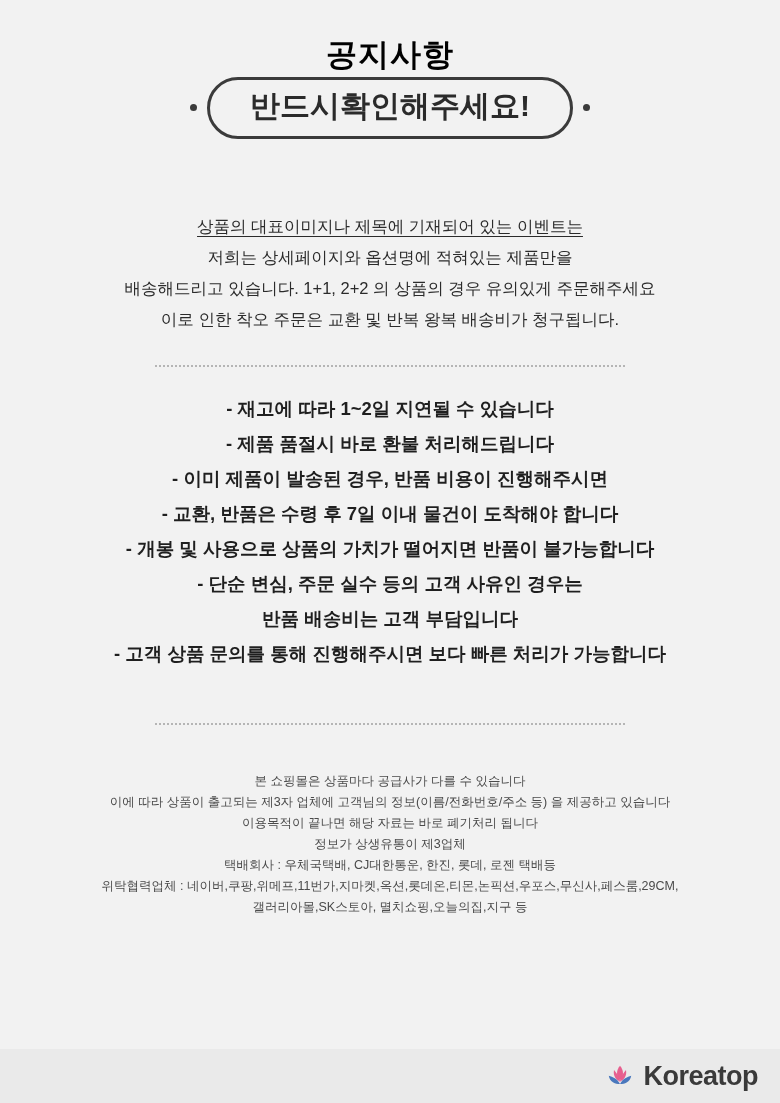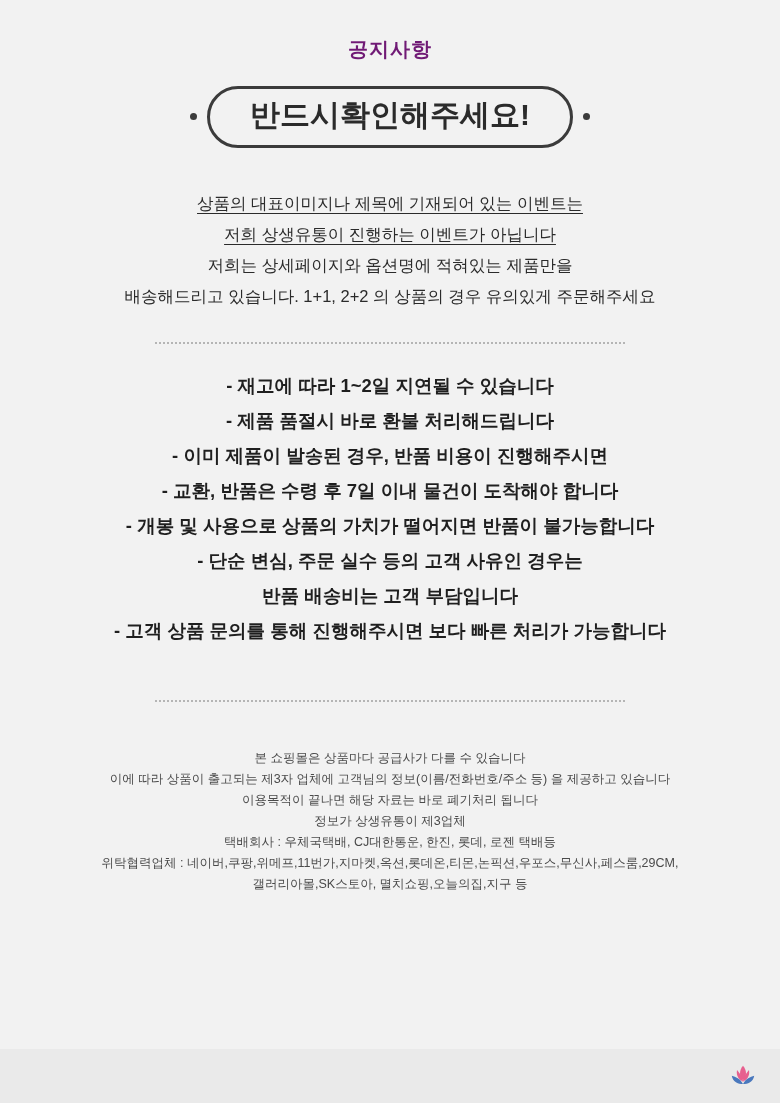--- a/index.html
+++ b/index.html
@@ -23,26 +23,26 @@
     box-sizing: border-box;
     background: #f2f2f2;
   }
 
   
   .header {
     padding-top: 38px;
     text-align: center;
   }
   .notice-title {
-    font-size: 20px;
-    font-weight: bold;
-    color: #701a75;
+    font-size: 31px;
+    font-weight: bold;
+    color: #000000;
     letter-spacing: 1px;
     line-height: 1.1;
-    margin-bottom: 26px;
+    margin-bottom: 5px;
   }
   .badge-wrap {
     display: flex;
     align-items: center;
     justify-content: center;
     gap: 10px;
   }
   .badge {
     display: inline-block;
     border: 3px solid #3b3b3b;
@@ -58,21 +58,21 @@
   .dot {
     width: 7px;
     height: 7px;
     border-radius: 50%;
     background: #3b3b3b;
     display: inline-block;
   }
 
   
   .intro {
-    margin-top: 40px;
+    margin-top: 72px;
     text-align: center;
     font-size: 16.5px;
     line-height: 31px;
     color: #2b2b2b;
   }
   .intro .line {
     display: block;
   }
   .intro .underline {
     text-decoration: underline;
@@ -155,23 +155,23 @@
     <div class="notice-title">공지사항</div>
     <div class="badge-wrap">
       <span class="dot"></span>
       <span class="badge">반드시확인해주세요!</span>
       <span class="dot"></span>
     </div>
   </div>
 
   <div class="intro">
     <span class="line underline">상품의 대표이미지나 제목에 기재되어 있는 이벤트는</span>
-    <span class="line underline">저희 상생유통이 진행하는 이벤트가 아닙니다</span>
     <span class="line">저희는 상세페이지와 옵션명에 적혀있는 제품만을</span>
     <span class="line">배송해드리고 있습니다. 1+1, 2+2 의 상품의 경우 유의있게 주문해주세요</span>
+    <span class="line">이로 인한 착오 주문은 교환 및 반복 왕복 배송비가 청구됩니다.</span>
   </div>
 
   <div class="sep"></div>
 
   <div class="policy">
     <span class="line">- 재고에 따라 1~2일 지연될 수 있습니다</span>
     <span class="line">- 제품 품절시 바로 환불 처리해드립니다</span>
     <span class="line">- 이미 제품이 발송된 경우, 반품 비용이 진행해주시면</span>
     <span class="line">- 교환, 반품은 수령 후 7일 이내 물건이 도착해야 합니다</span>
     <span class="line">- 개봉 및 사용으로 상품의 가치가 떨어지면 반품이 불가능합니다</span>
@@ -194,16 +194,17 @@
 
   <div class="brand-bar">
     <div class="brand">
       <svg class="lotus" viewBox="0 0 32 32" aria-hidden="true">
         <path d="M16 5c-2.2 2.6-3.2 5.4-3.2 8.2 0 2.6 1 5.1 3.2 7.4 2.2-2.3 3.2-4.8 3.2-7.4C19.2 10.4 18.2 7.6 16 5z" fill="#e7608f"></path>
         <path d="M9.6 9.6c-.6 3.2-.1 6 1.4 8.3 1.2 1.8 3 3.2 5 4.1-.3-3.1-1.3-5.7-3-7.8-1-1.7-2.3-3.2-3.4-4.6z" fill="#e7608f"></path>
         <path d="M22.4 9.6c.6 3.2.1 6-1.4 8.3-1.2 1.8-3 3.2-5 4.1.3-3.1 1.3-5.7 3-7.8 1-1.7 2.3-3.2 3.4-4.6z" fill="#e7608f"></path>
         <path d="M4 15.8c.5 3.2 2.2 5.6 4.9 7.1 1.9 1.1 4.3 1.6 7.1 1.6-1.5-2.8-3.4-4.8-5.6-6.1-2-1.3-4.2-2.1-6.4-2.6z" fill="#4a78bd"></path>
         <path d="M28 15.8c-.5 3.2-2.2 5.6-4.9 7.1-1.9 1.1-4.3 1.6-7.1 1.6 1.5-2.8 3.4-4.8 5.6-6.1 2-1.3 4.2-2.1 6.4-2.6z" fill="#4a78bd"></path>
       </svg>
+      <span class="brand-name">Koreatop</span>
     </div>
   </div>
 
 </div>
 
 </body></html>

